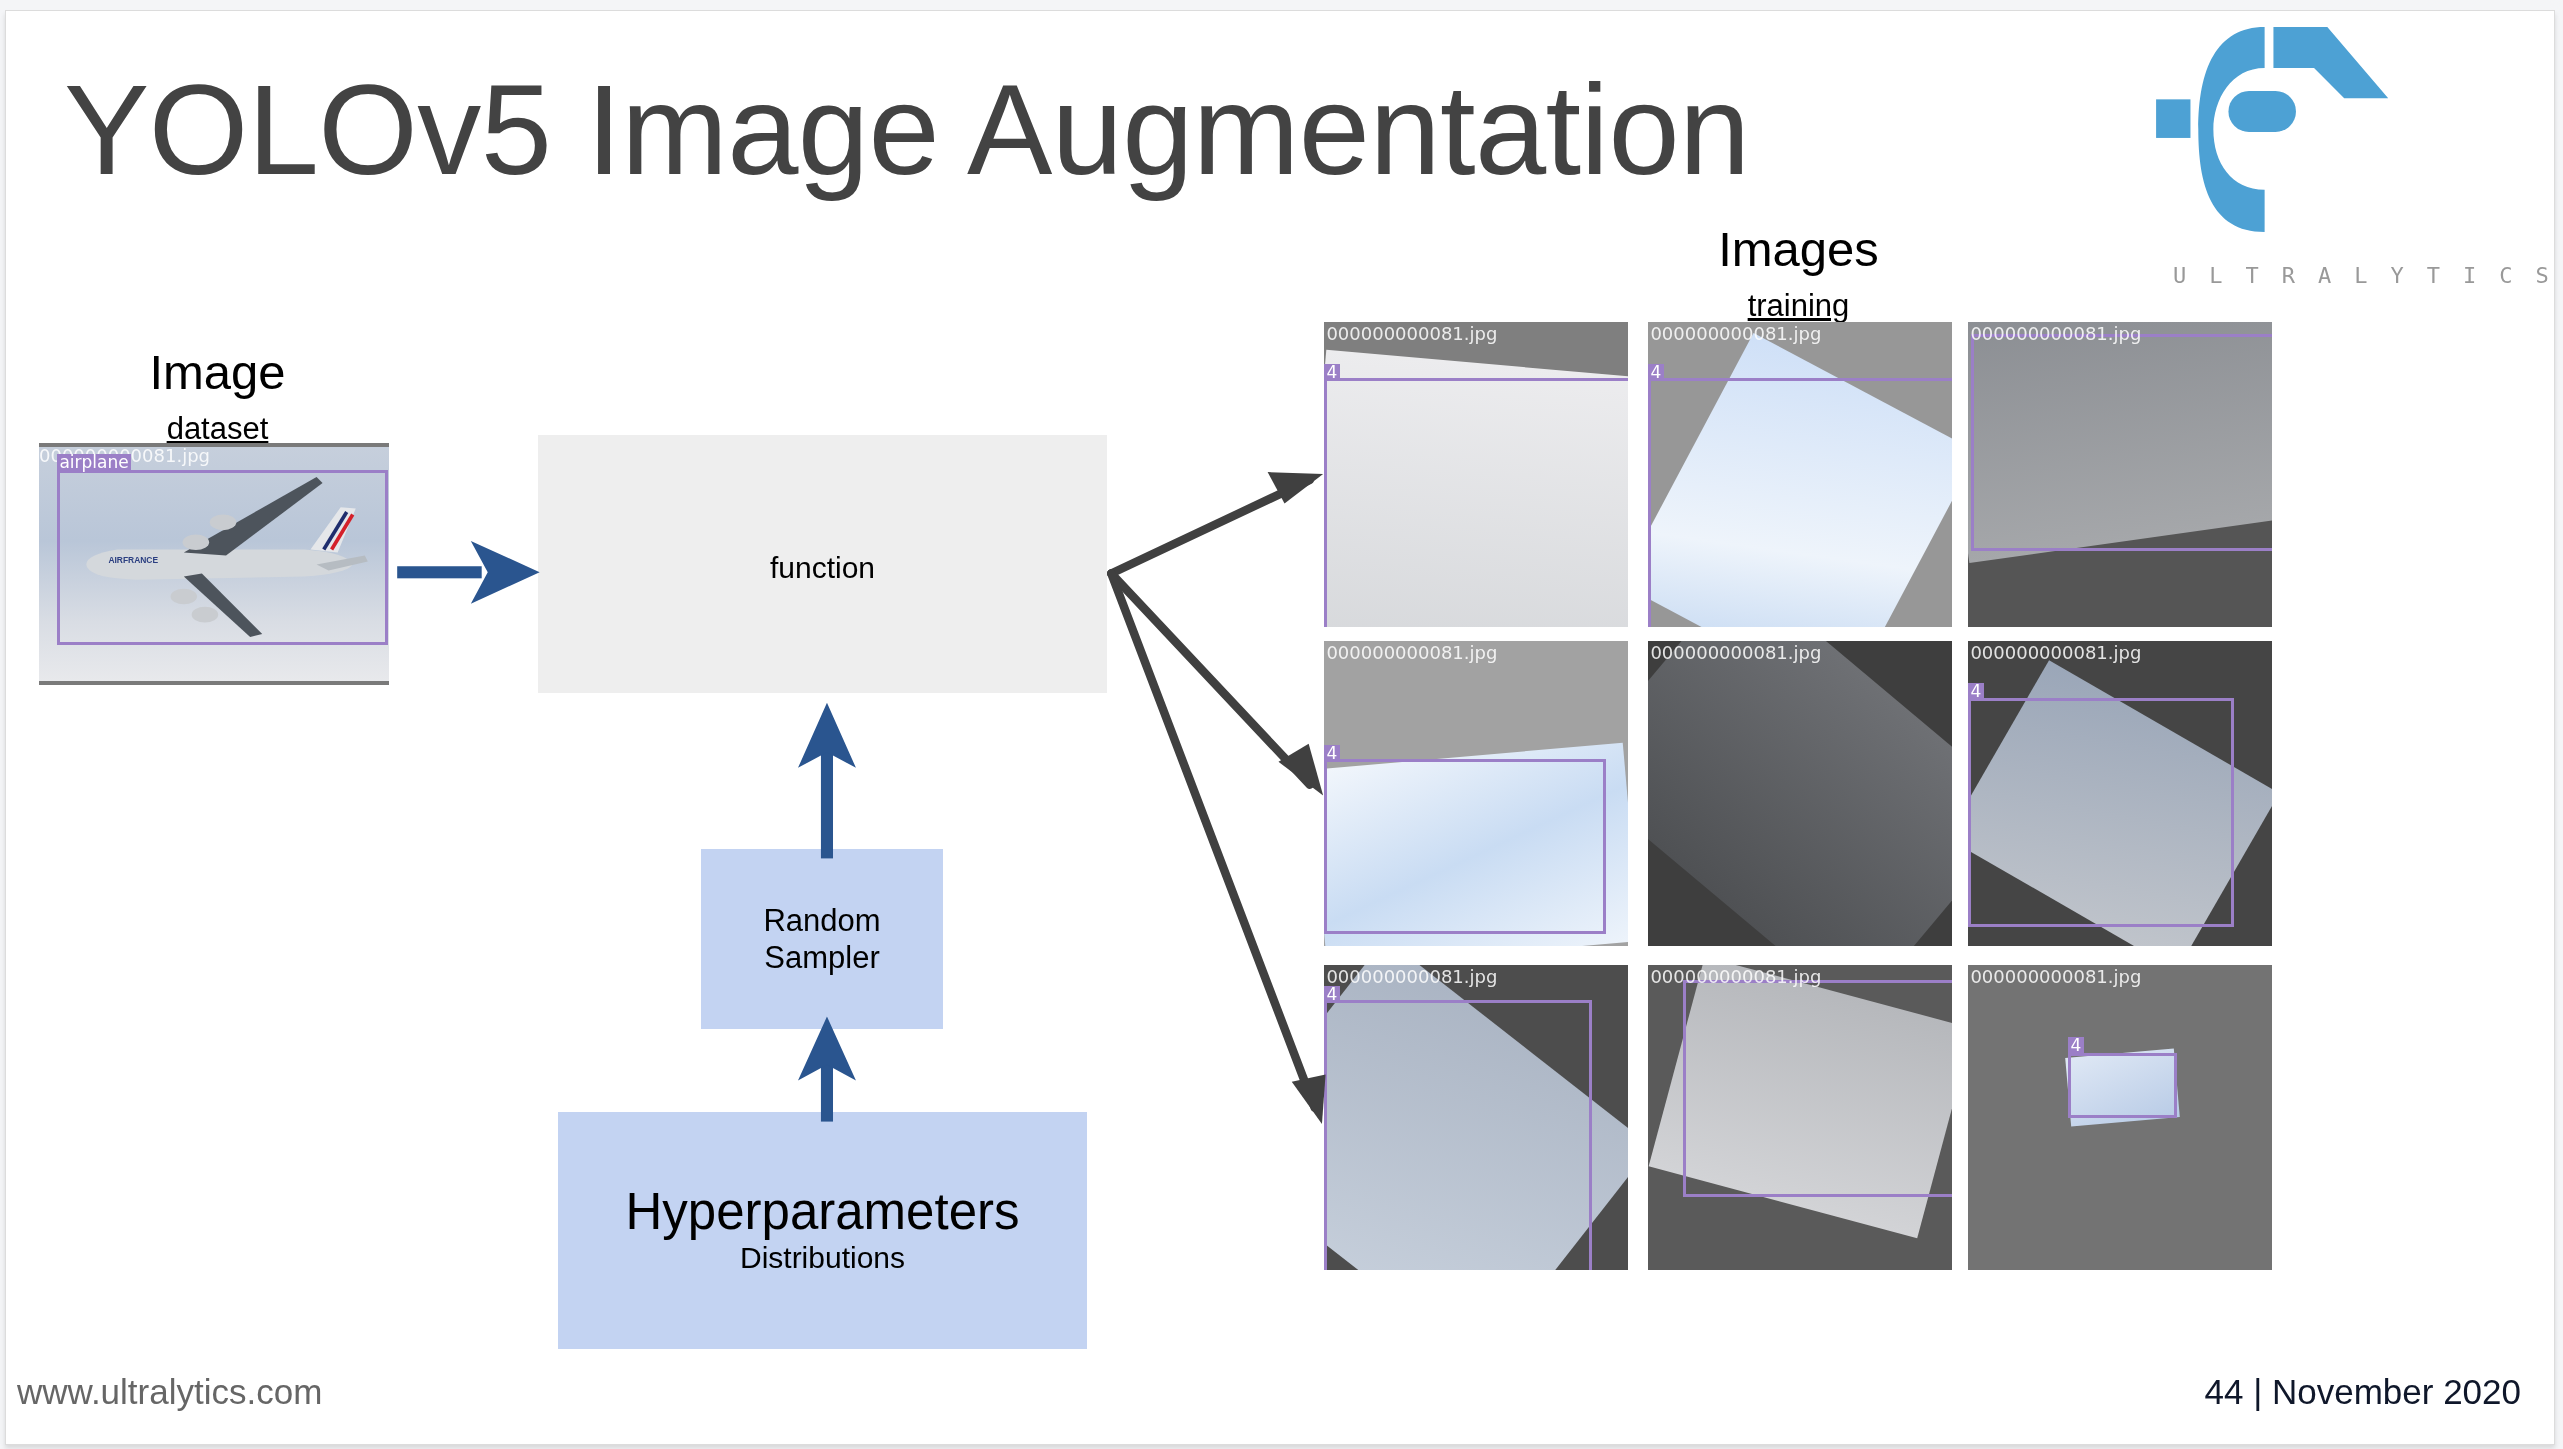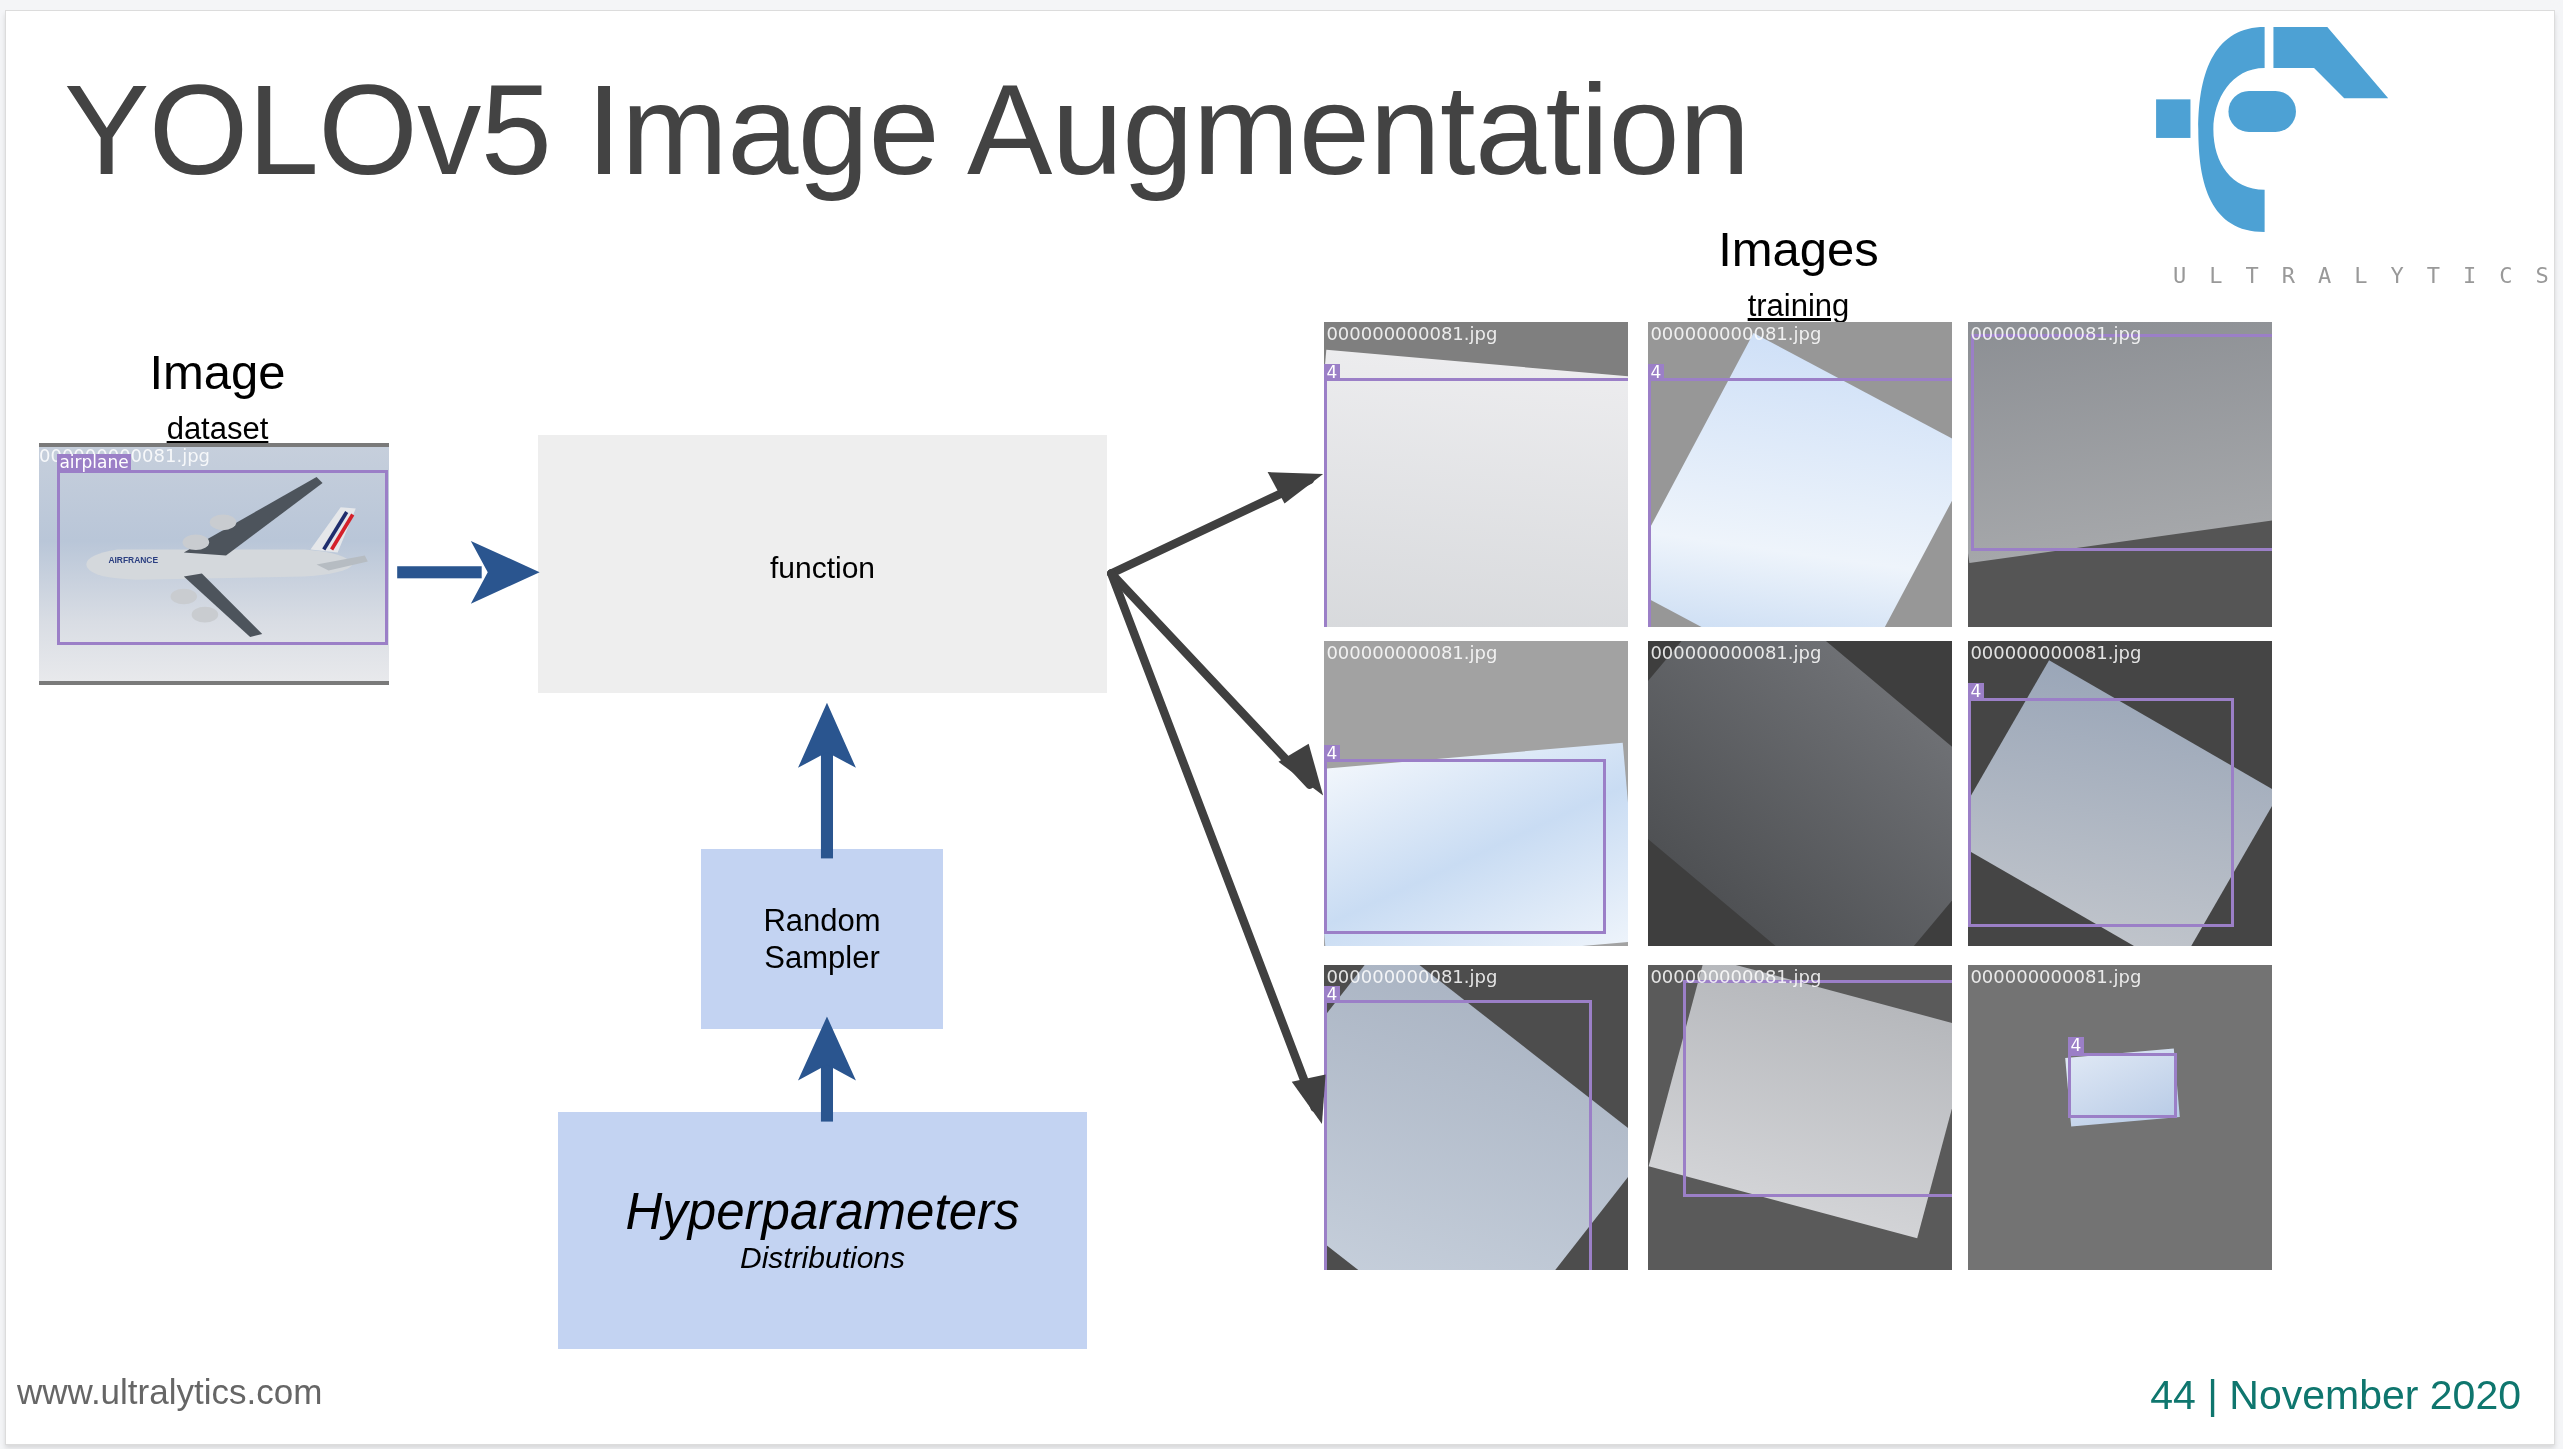--- a/index.html
+++ b/index.html
@@ -36,31 +36,31 @@
   .bbox-label {
     position: absolute; background: #9b7fc7; color: #fff; font-size: 17px; line-height: 1;
     padding: 0 2.4px; font-family: "DejaVu Sans", sans-serif;
   }
   .box { position: absolute; display: flex; flex-direction: column; align-items: center; justify-content: center; color: #000; text-align: center; }
   .aug { left: 538px; top: 435px; width: 569px; height: 258px; background: #eeeeee; }
   .aug .big { font-size: 51px; line-height: 1; }
   .aug .small { font-size: 30px; margin-top: 8.5px; }
   .sampler { left: 701px; top: 849px; width: 242px; height: 180px; background: #c3d3f2; }
   .sampler .txt { font-size: 31px; line-height: 1.2; }
-  .hyper { left: 558px; top: 1112px; width: 529px; height: 237px; background: #c3d3f2; font-style: italic; }
+  .hyper { left: 558px; top: 1112px; width: 529px; height: 237px; background: #c3d3f2; }
   .hyper .big { font-size: 51px; line-height: 1; }
   .hyper .small { font-size: 30px; margin-top: 3.6px; }
 
   .cell { position: absolute; width: 304px; height: 305px; overflow: hidden; }
   .cell .fname { position: absolute; left: 2.4px; top: 1.2px; }
   .cell .tile { position: absolute; }
   .plane { position: absolute; }
 
   .footer-left { left: 17px; top: 1372px; font-size: 35px; color: #666666; white-space: nowrap; }
-  .footer-right { right: 42px; top: 1372px; font-size: 41px; color: #0f766e; white-space: nowrap; }
+  .footer-right { right: 42px; top: 1372px; font-size: 35px; color: #0f172a; white-space: nowrap; }
   svg.arrows { position: absolute; left: 0; top: 0; }
 </style>
 </head>
 <body>
 
 <div class="slide"></div>
 
 <div class="abs title">YOLOv5 Image Augmentation</div>
 
 <svg class="abs logo" viewBox="0 0 620 340">

